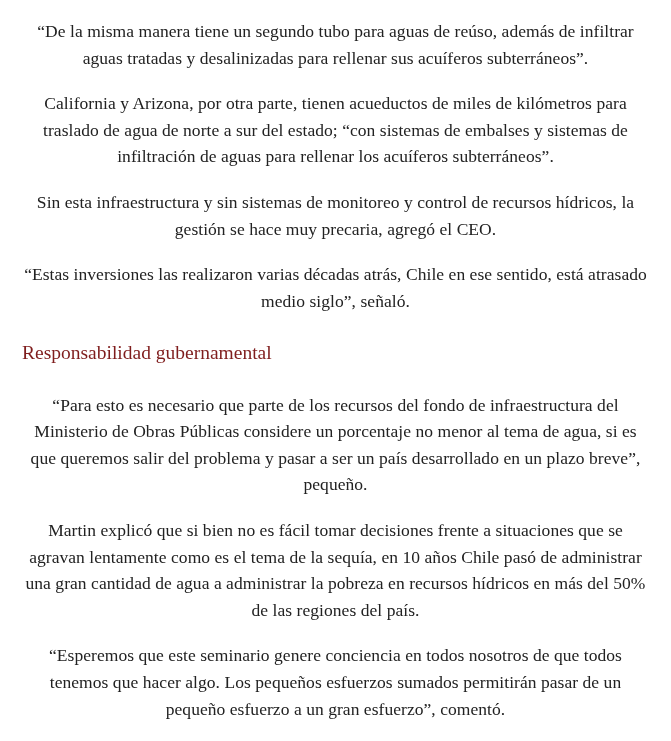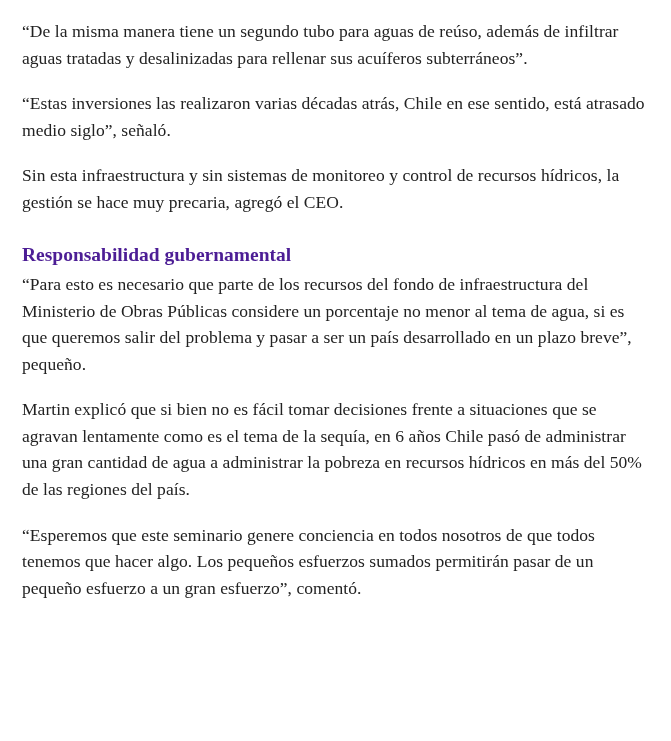--- a/index.html
+++ b/index.html
@@ -15,39 +15,40 @@
   }
   .article {
     box-sizing: border-box;
     width: 671px;
     padding: 18px 22px 10px 22px;
   }
   .para {
     font-size: 17.5px;
     line-height: 1.52;
     margin: 0 0 19px 0;
-    text-align: left;
+    text-align: center;
     color: #222222;
     letter-spacing: 0.05px;
   }
   .para:last-child {
     margin-bottom: 0;
   }
   .section-heading {
     font-size: 19.5px;
-    font-weight: bold;
+    font-weight: normal;
     line-height: 1.3;
-    margin: 26px 0 4px 0;
-    color: #4c1d95;
+    margin: 26px 0 26px 0;
+    color: #7f1d1d;
   }
 </style>
 </head>
 <body>
 
 <div class="article">
   <p class="para">“De la misma manera tiene un segundo tubo para aguas de reúso, además de infiltrar aguas tratadas y desalinizadas para rellenar sus acuíferos subterráneos”.</p>
+  <p class="para">California y Arizona, por otra parte, tienen acueductos de miles de kilómetros para traslado de agua de norte a sur del estado; “con sistemas de embalses y sistemas de infiltración de aguas para rellenar los acuíferos subterráneos”.</p>
+  <p class="para">Sin esta infraestructura y sin sistemas de monitoreo y control de recursos hídricos, la gestión se hace muy precaria, agregó el CEO.</p>
   <p class="para">“Estas inversiones las realizaron varias décadas atrás, Chile en ese sentido, está atrasado medio siglo”, señaló.</p>
-  <p class="para">Sin esta infraestructura y sin sistemas de monitoreo y control de recursos hídricos, la gestión se hace muy precaria, agregó el CEO.</p>
   <h2 class="section-heading">Responsabilidad gubernamental</h2>
   <p class="para">“Para esto es necesario que parte de los recursos del fondo de infraestructura del Ministerio de Obras Públicas considere un porcentaje no menor al tema de agua, si es que queremos salir del problema y pasar a ser un país desarrollado en un plazo breve”, pequeño.</p>
-  <p class="para">Martin explicó que si bien no es fácil tomar decisiones frente a situaciones que se agravan lentamente como es el tema de la sequía, en 6 años Chile pasó de administrar una gran cantidad de agua a administrar la pobreza en recursos hídricos en más del 50% de las regiones del país.</p>
+  <p class="para">Martin explicó que si bien no es fácil tomar decisiones frente a situaciones que se agravan lentamente como es el tema de la sequía, en 10 años Chile pasó de administrar una gran cantidad de agua a administrar la pobreza en recursos hídricos en más del 50% de las regiones del país.</p>
   <p class="para">“Esperemos que este seminario genere conciencia en todos nosotros de que todos tenemos que hacer algo. Los pequeños esfuerzos sumados permitirán pasar de un pequeño esfuerzo a un gran esfuerzo”, comentó.</p>
 </div>
 
 </body></html>

